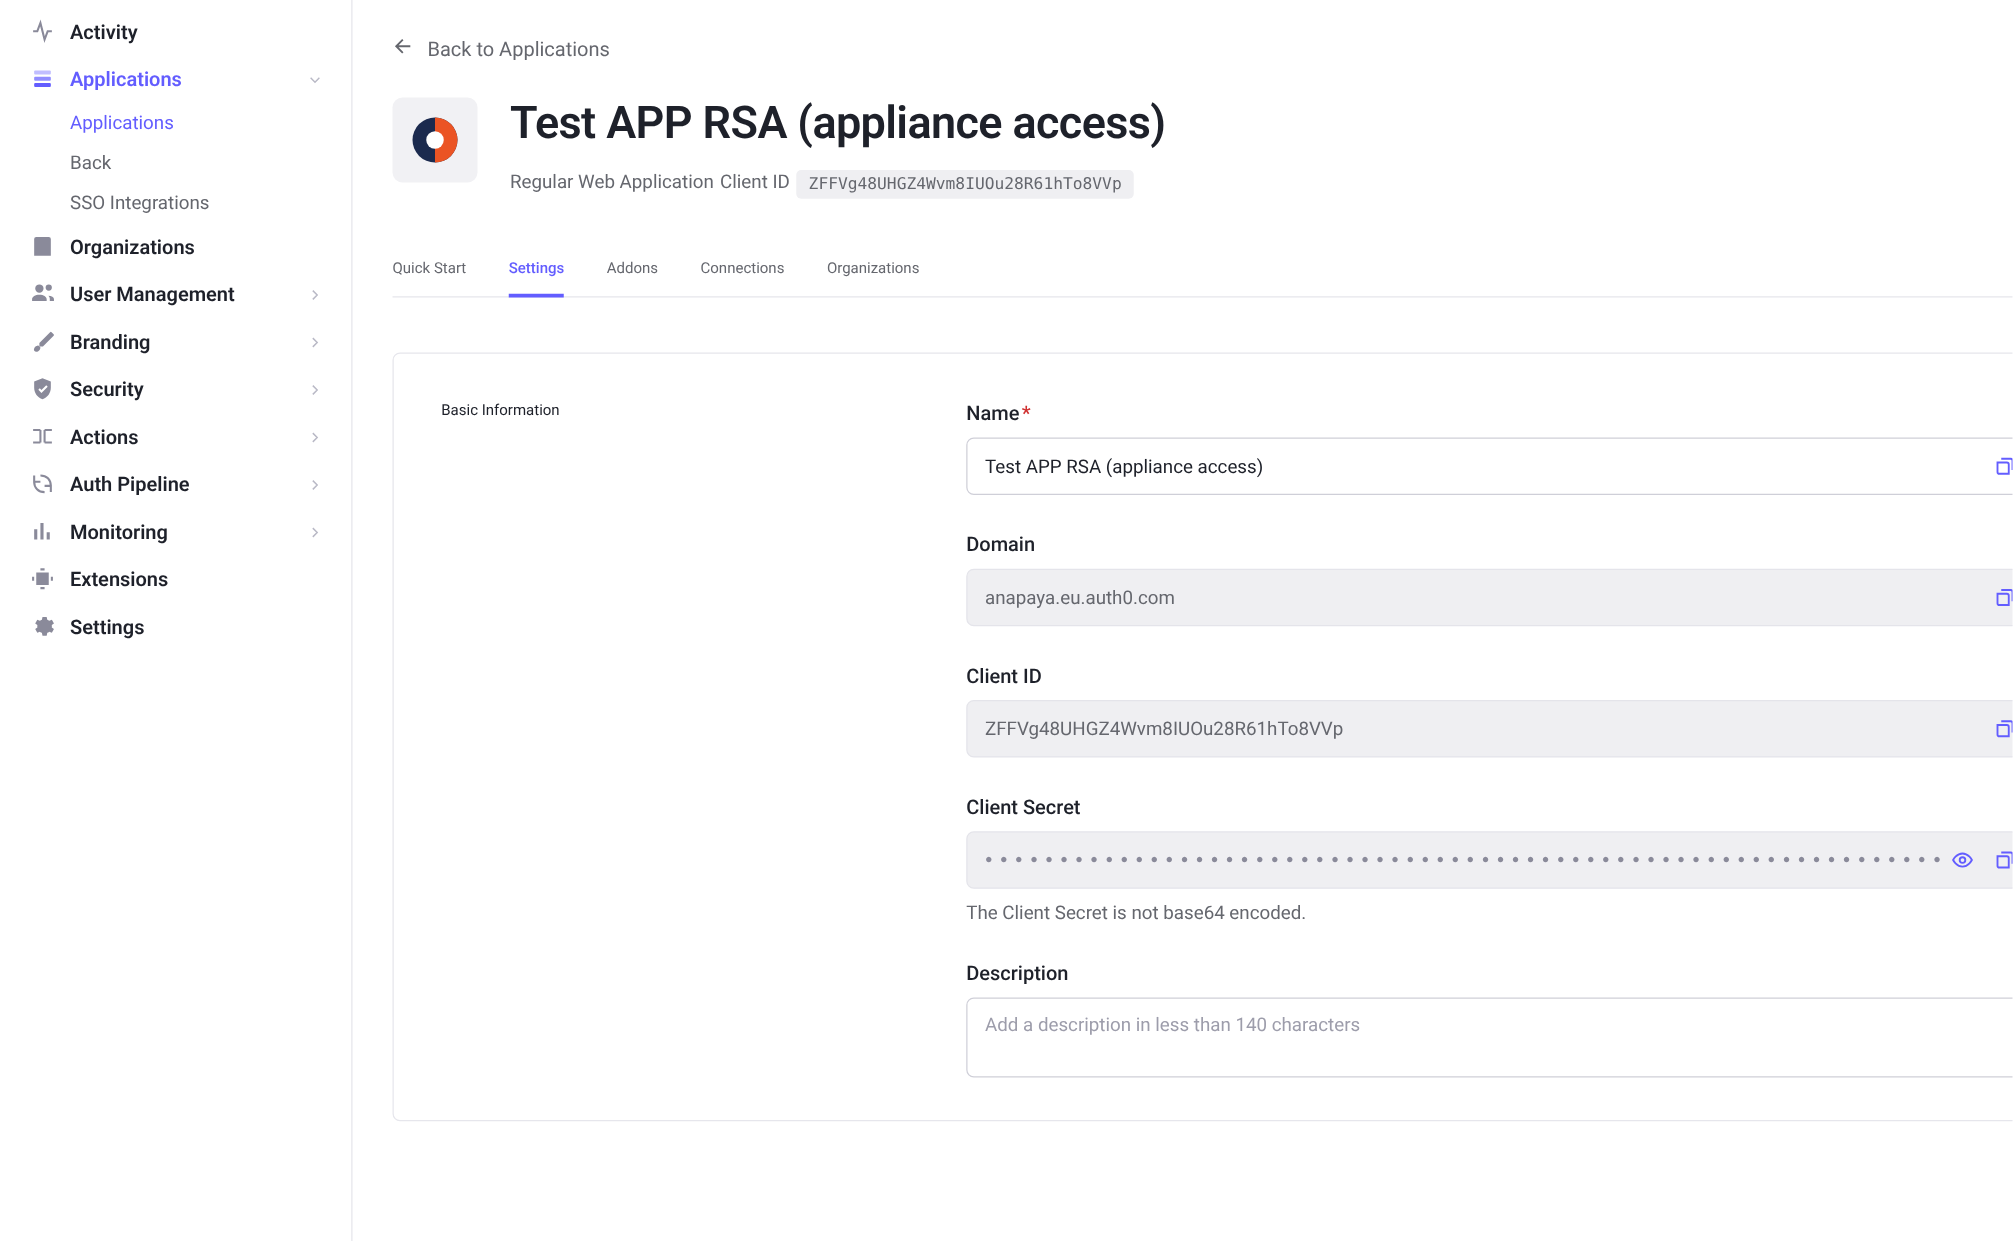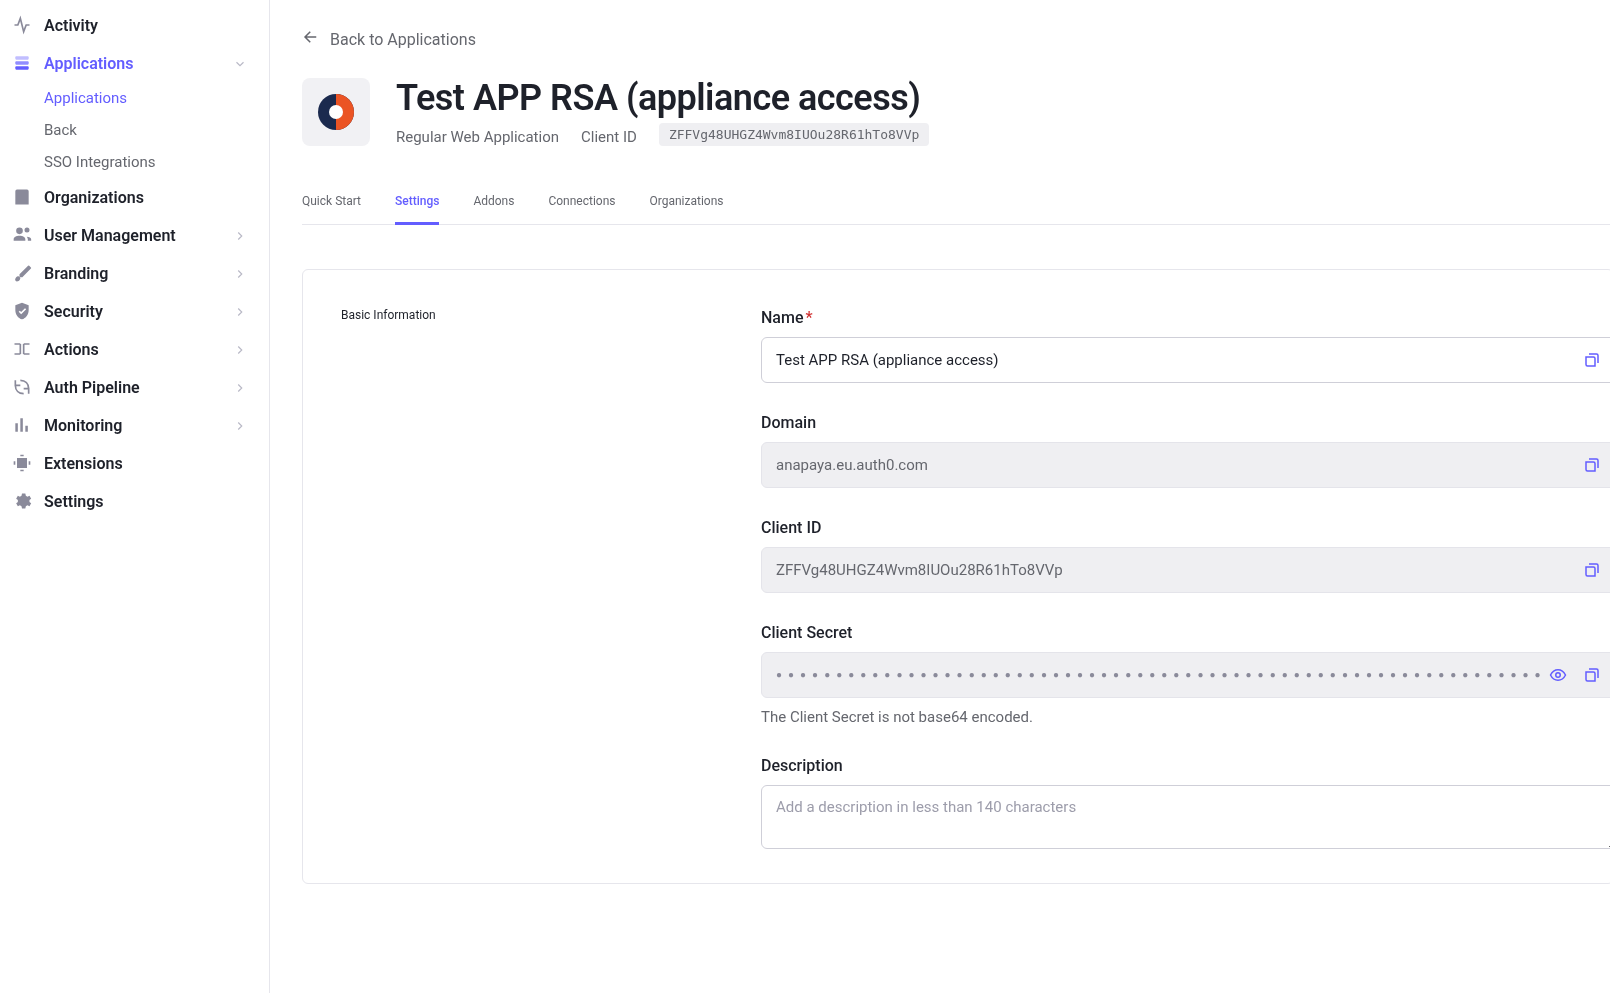--- a/index.html
+++ b/index.html
@@ -2,21 +2,21 @@
 <html><head>
 <meta charset="utf-8">
 <style>
   * { box-sizing: border-box; margin: 0; padding: 0; }
   body {
     font-family: -apple-system, BlinkMacSystemFont, "Segoe UI", Roboto, Helvetica, Arial, sans-serif;
     color: #1e212a;
     background: #fff;
     font-size: 15px;
   }
-  .app { display: flex; min-height: 100vh; }
+  .app { display: flex; min-height: 100vh; padding-left: 12px; }
   
   .sidebar {
     width: 270px;
     border-right: 1px solid #e6e6ec;
     padding: 6px 0 24px 0;
     flex-shrink: 0;
   }
   .nav-item {
     display: flex;
     align-items: center;
@@ -59,21 +59,21 @@
   }
   .backlink svg { width: 18px; height: 18px; }
   .app-header { display: flex; gap: 26px; align-items: flex-start; }
   .app-logo {
     width: 68px; height: 68px; border-radius: 8px;
     background: #f1f1f4;
     display: flex; align-items: center; justify-content: center;
     flex-shrink: 0;
   }
   .app-title { font-size: 36px; font-weight: 600; letter-spacing: -0.5px; line-height: 1.15; }
-  .app-meta { margin-top: 4px; display: flex; align-items: flex-end; gap: 22px; font-size: 15px; color: #65676e; }
+  .app-meta { margin-top: 17px; display: flex; align-items: flex-start; gap: 5px; font-size: 15px; color: #65676e; }
   .client-id-chip {
     font-family: ui-monospace, SFMono-Regular, Menlo, monospace;
     background: #efeff2; color: #65676e;
     padding: 4px 10px; border-radius: 4px;
     font-size: 13px;
   }
   
   .tabs {
     margin-top: 48px;
     border-bottom: 1px solid #e6e6ec;

